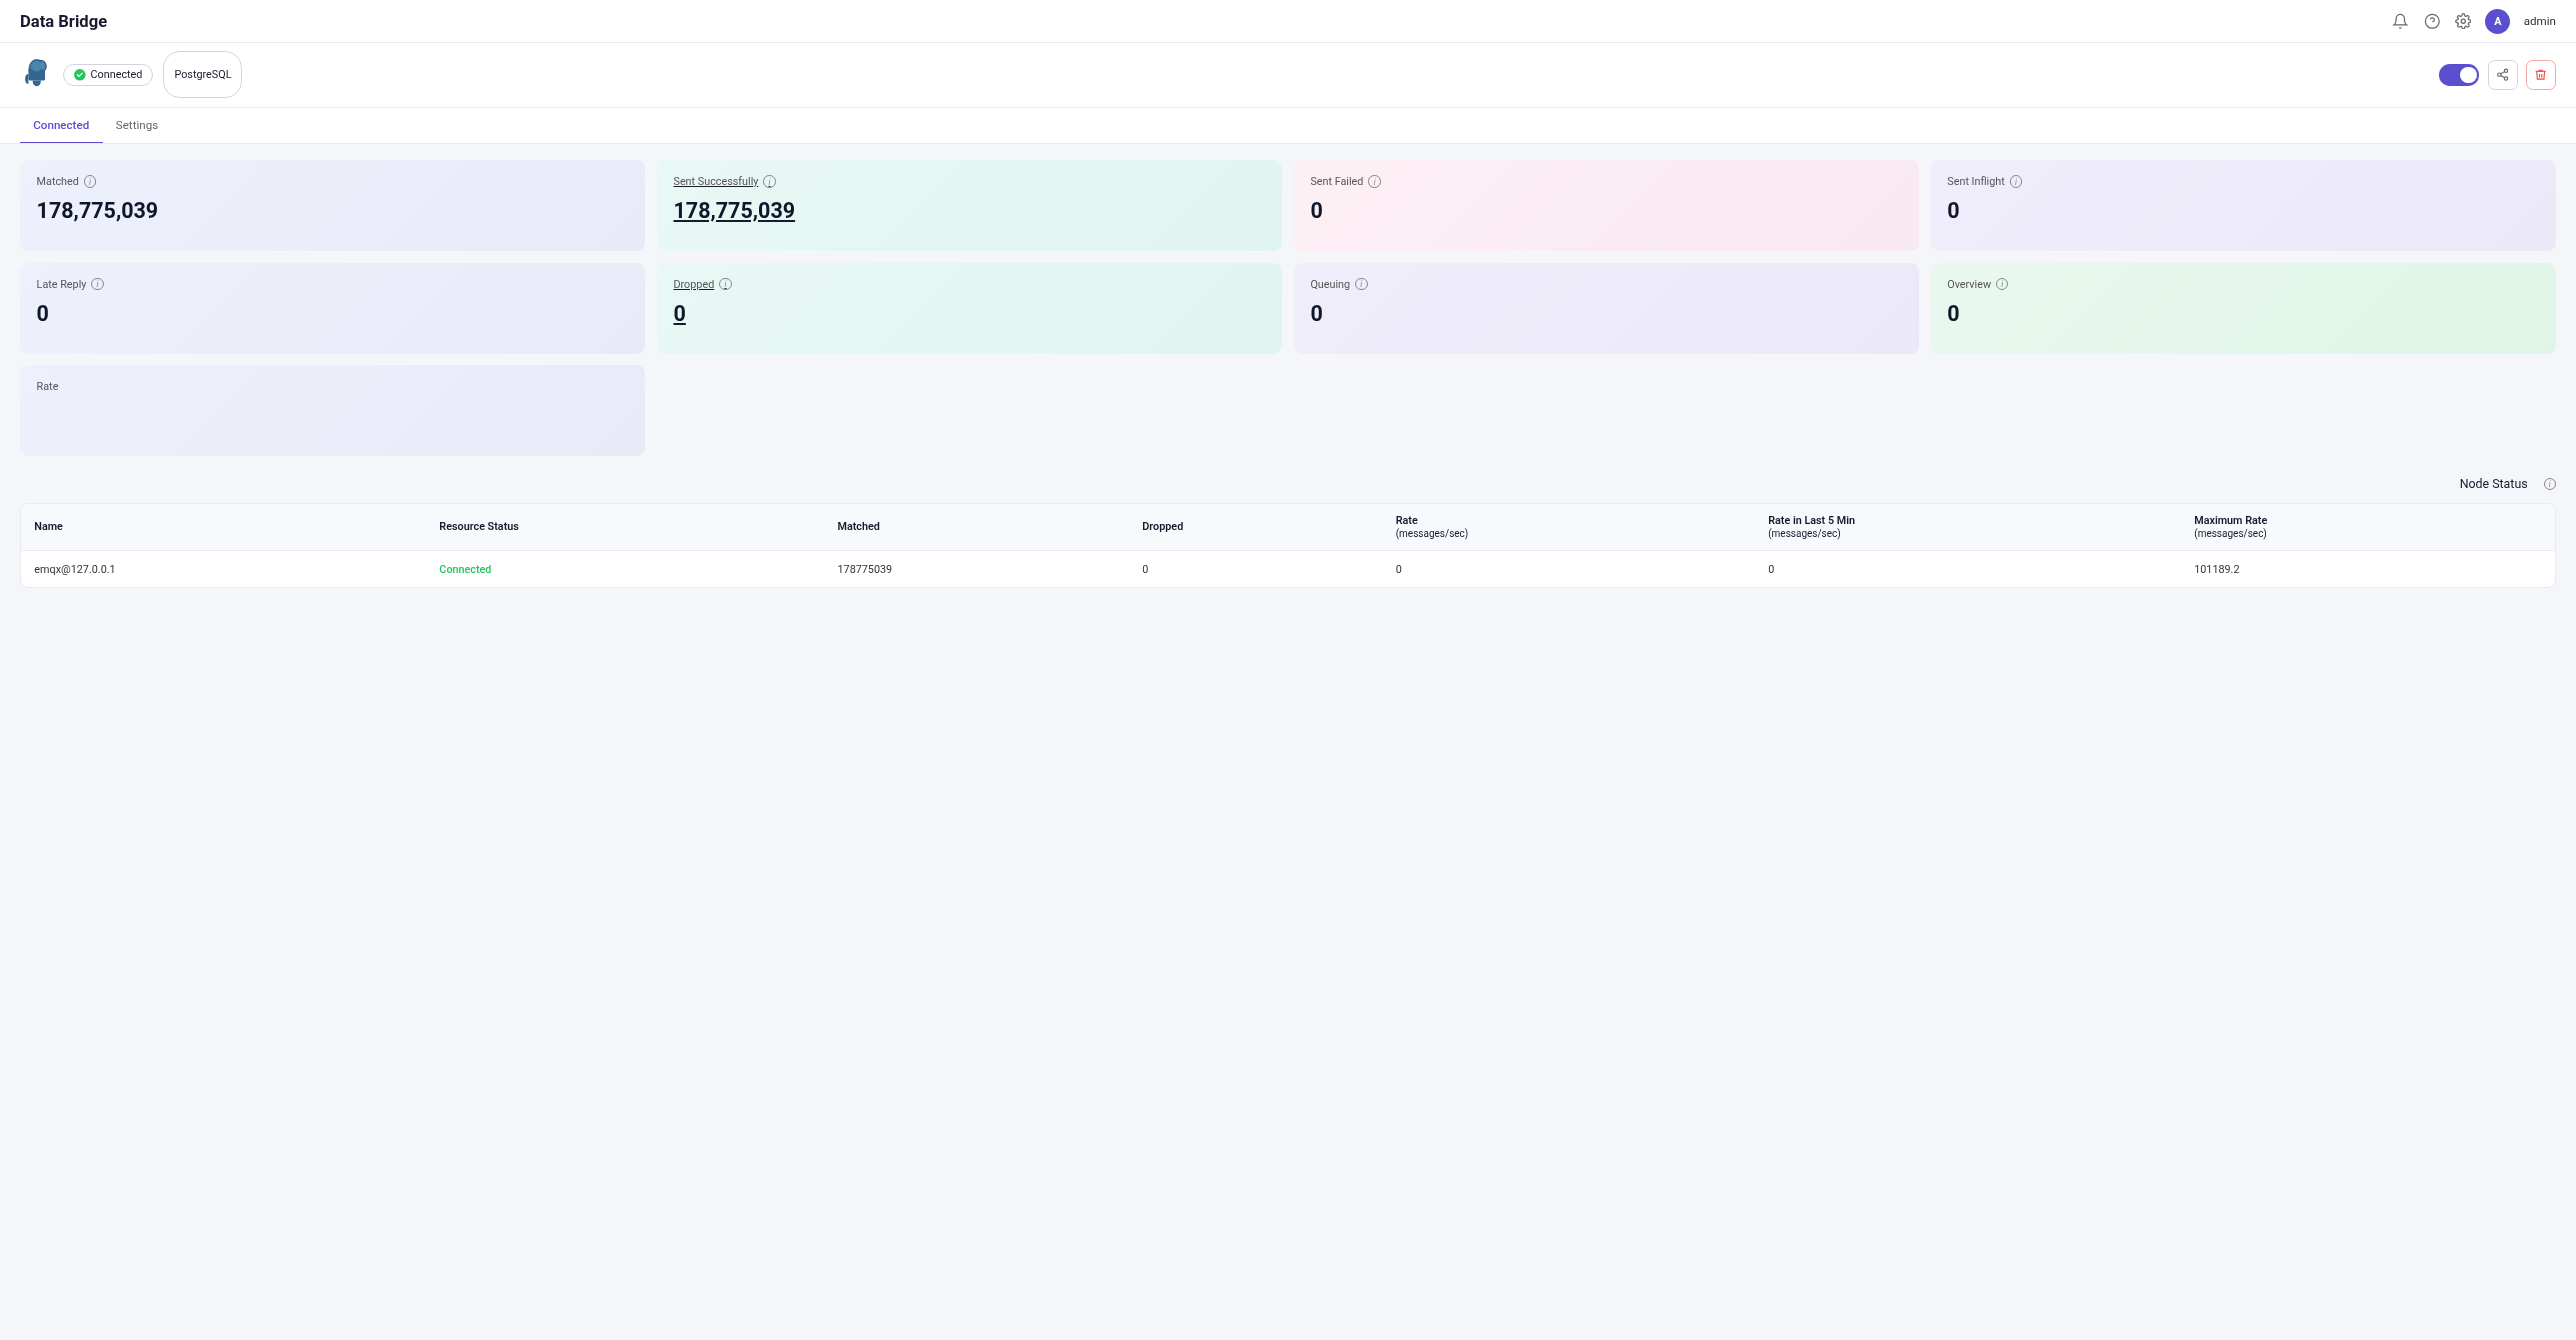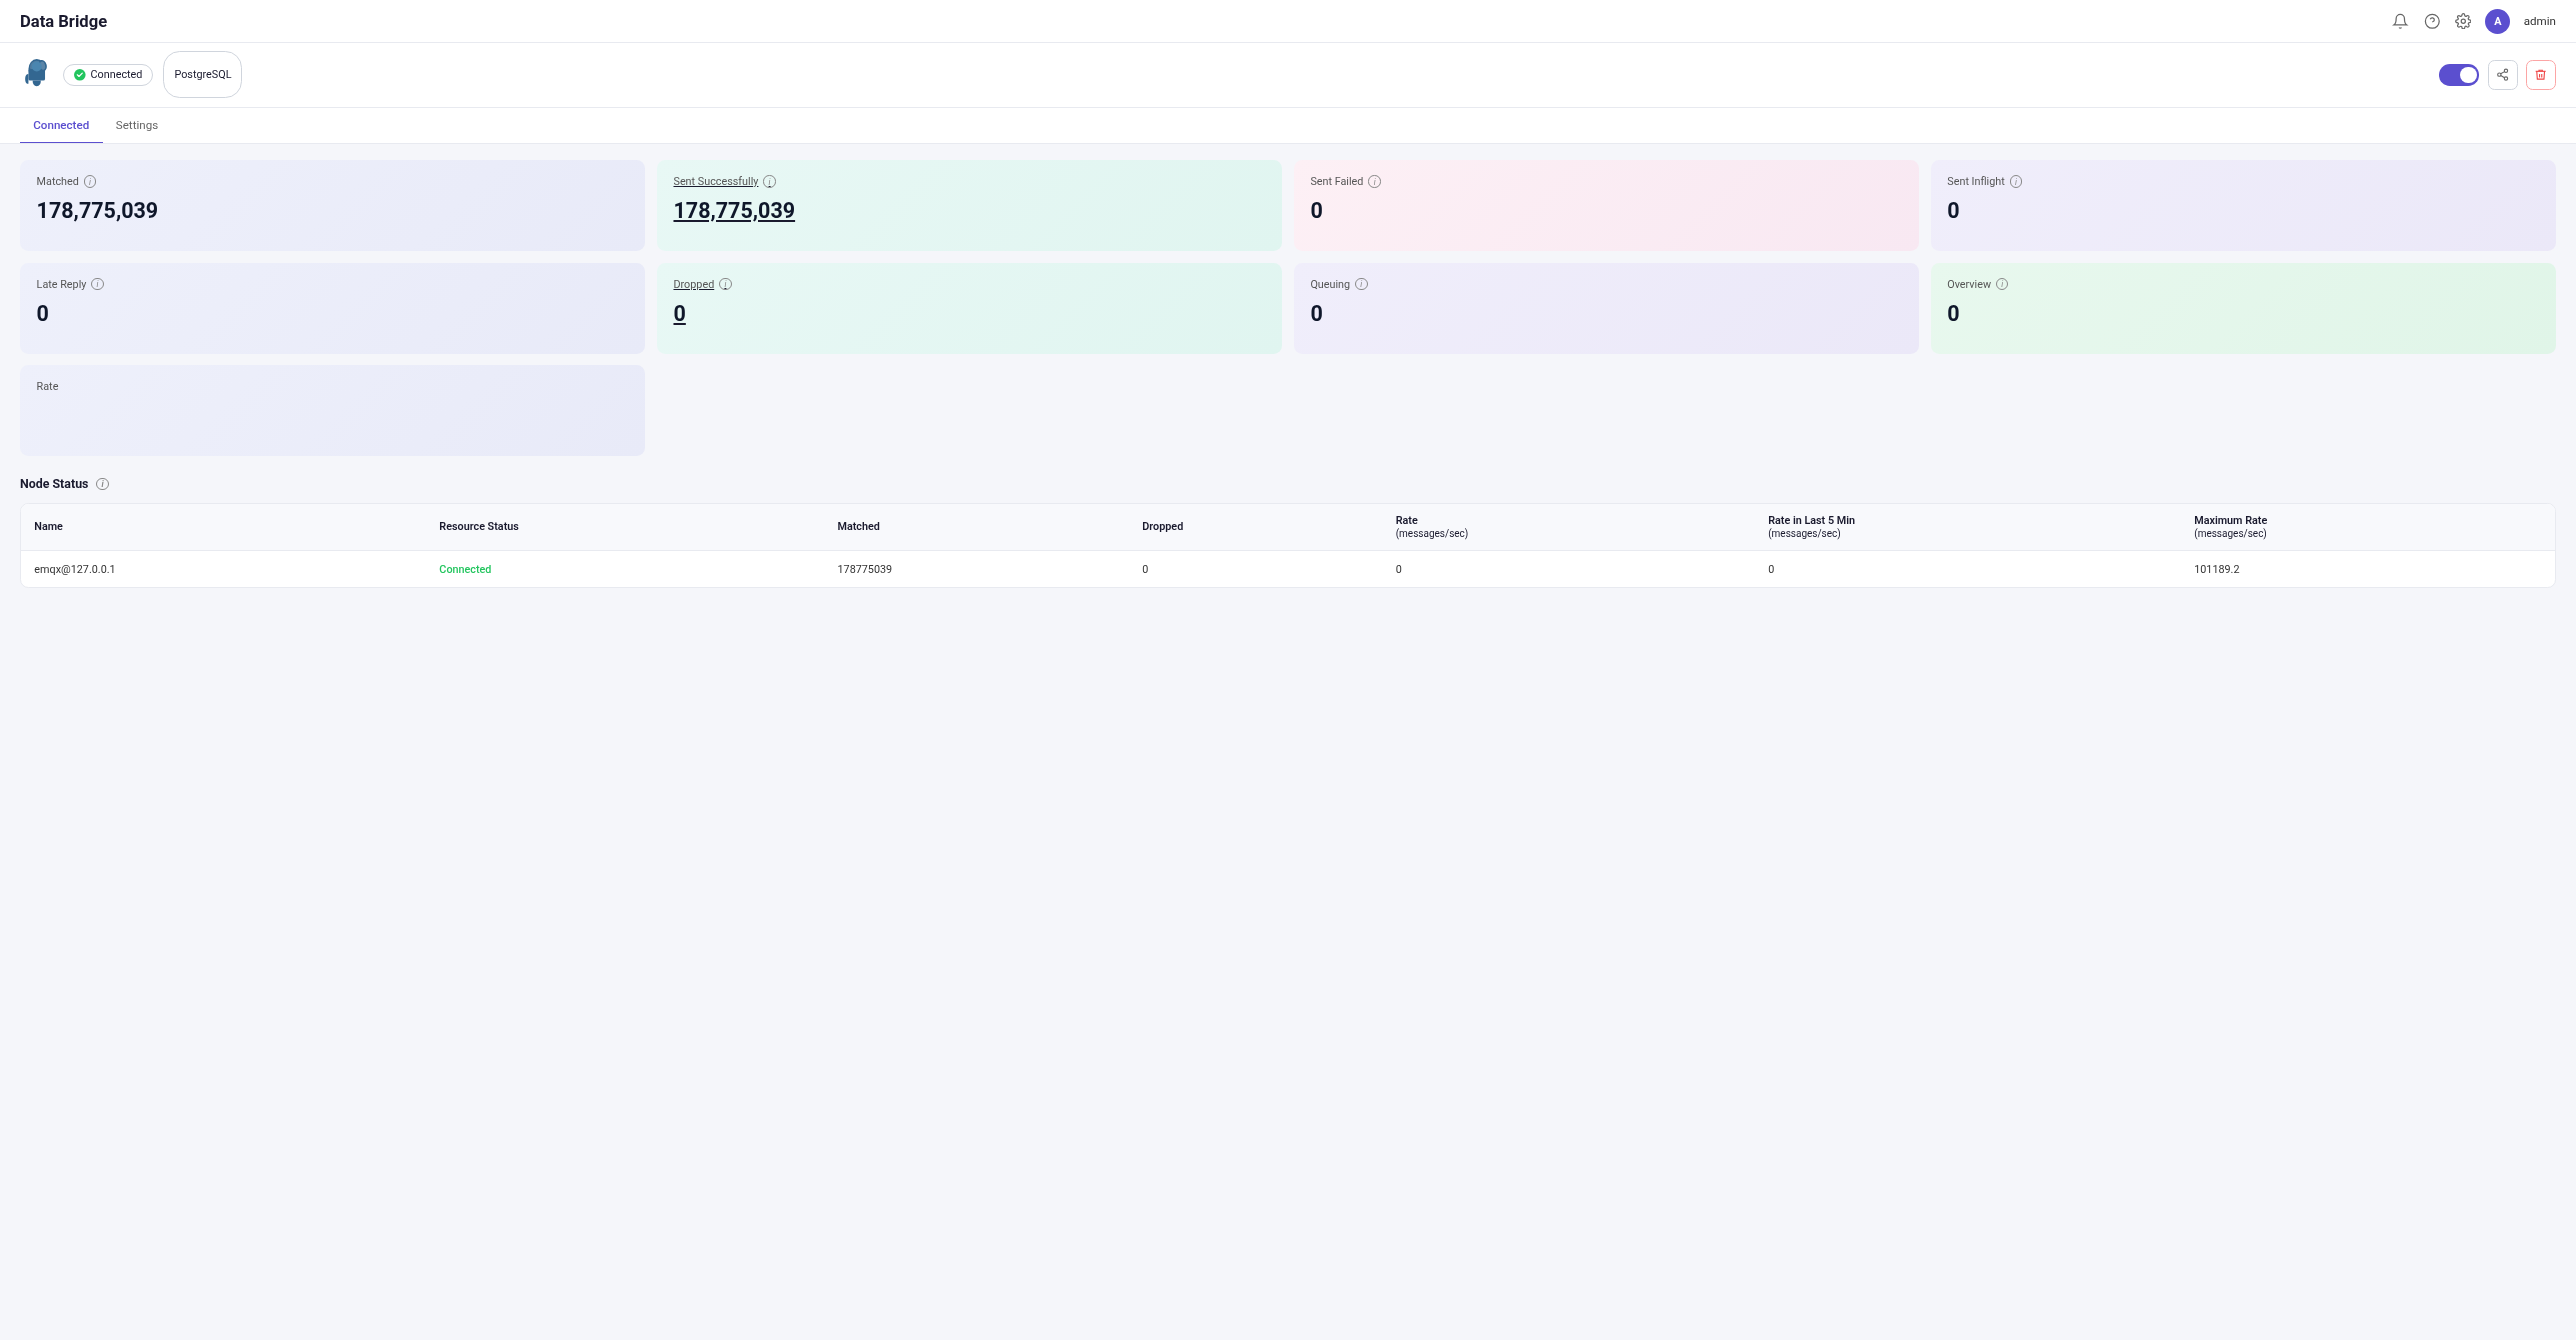--- a/index.html
+++ b/index.html
@@ -94,21 +94,21 @@
 
     
     .card-blue { background: linear-gradient(135deg, #eef0fb 0%, #e8eaf8 100%); }
     .card-teal { background: linear-gradient(135deg, #e8f8f5 0%, #e0f5f0 100%); text-decoration: underline; }
     .card-pink { background: linear-gradient(135deg, #fdf0f5 0%, #f8e8f2 100%); }
     .card-lavender { background: linear-gradient(135deg, #f0eefb 0%, #ebe8f8 100%); }
     .card-green { background: linear-gradient(135deg, #e8f8ee 0%, #e0f5e8 100%); }
 
     
     .node-section { margin-top: 20px; }
-    .node-title { font-size: 12.4px; font-weight: 700; color: #1a1a2e; display: flex; align-items: center; gap: 8px; margin-bottom: 11.6px; }
+    .node-title { font-size: 12.4px; font-weight: 400; color: #1a1a2e; display: flex; align-items: center; gap: 16px; margin-bottom: 11.6px; justify-content: flex-end; }
     .table-wrapper { background: #fff; border-radius: 8.3px; border: 0.8px solid #e8eaf0; overflow: hidden; }
     table { width: 100%; border-collapse: collapse; }
     thead th {
       padding: 10px 13.3px; text-align: left; font-size: 10.8px; font-weight: 600;
       color: #1a1a2e; background: #f8f9fc; border-bottom: 0.8px solid #e8eaf0;
     }
     tbody td {
       padding: 11.6px 13.3px; font-size: 10.8px; color: #333; border-bottom: 0.8px solid #f0f2f7;
     }
     tbody tr:last-child td { border-bottom: none; }

